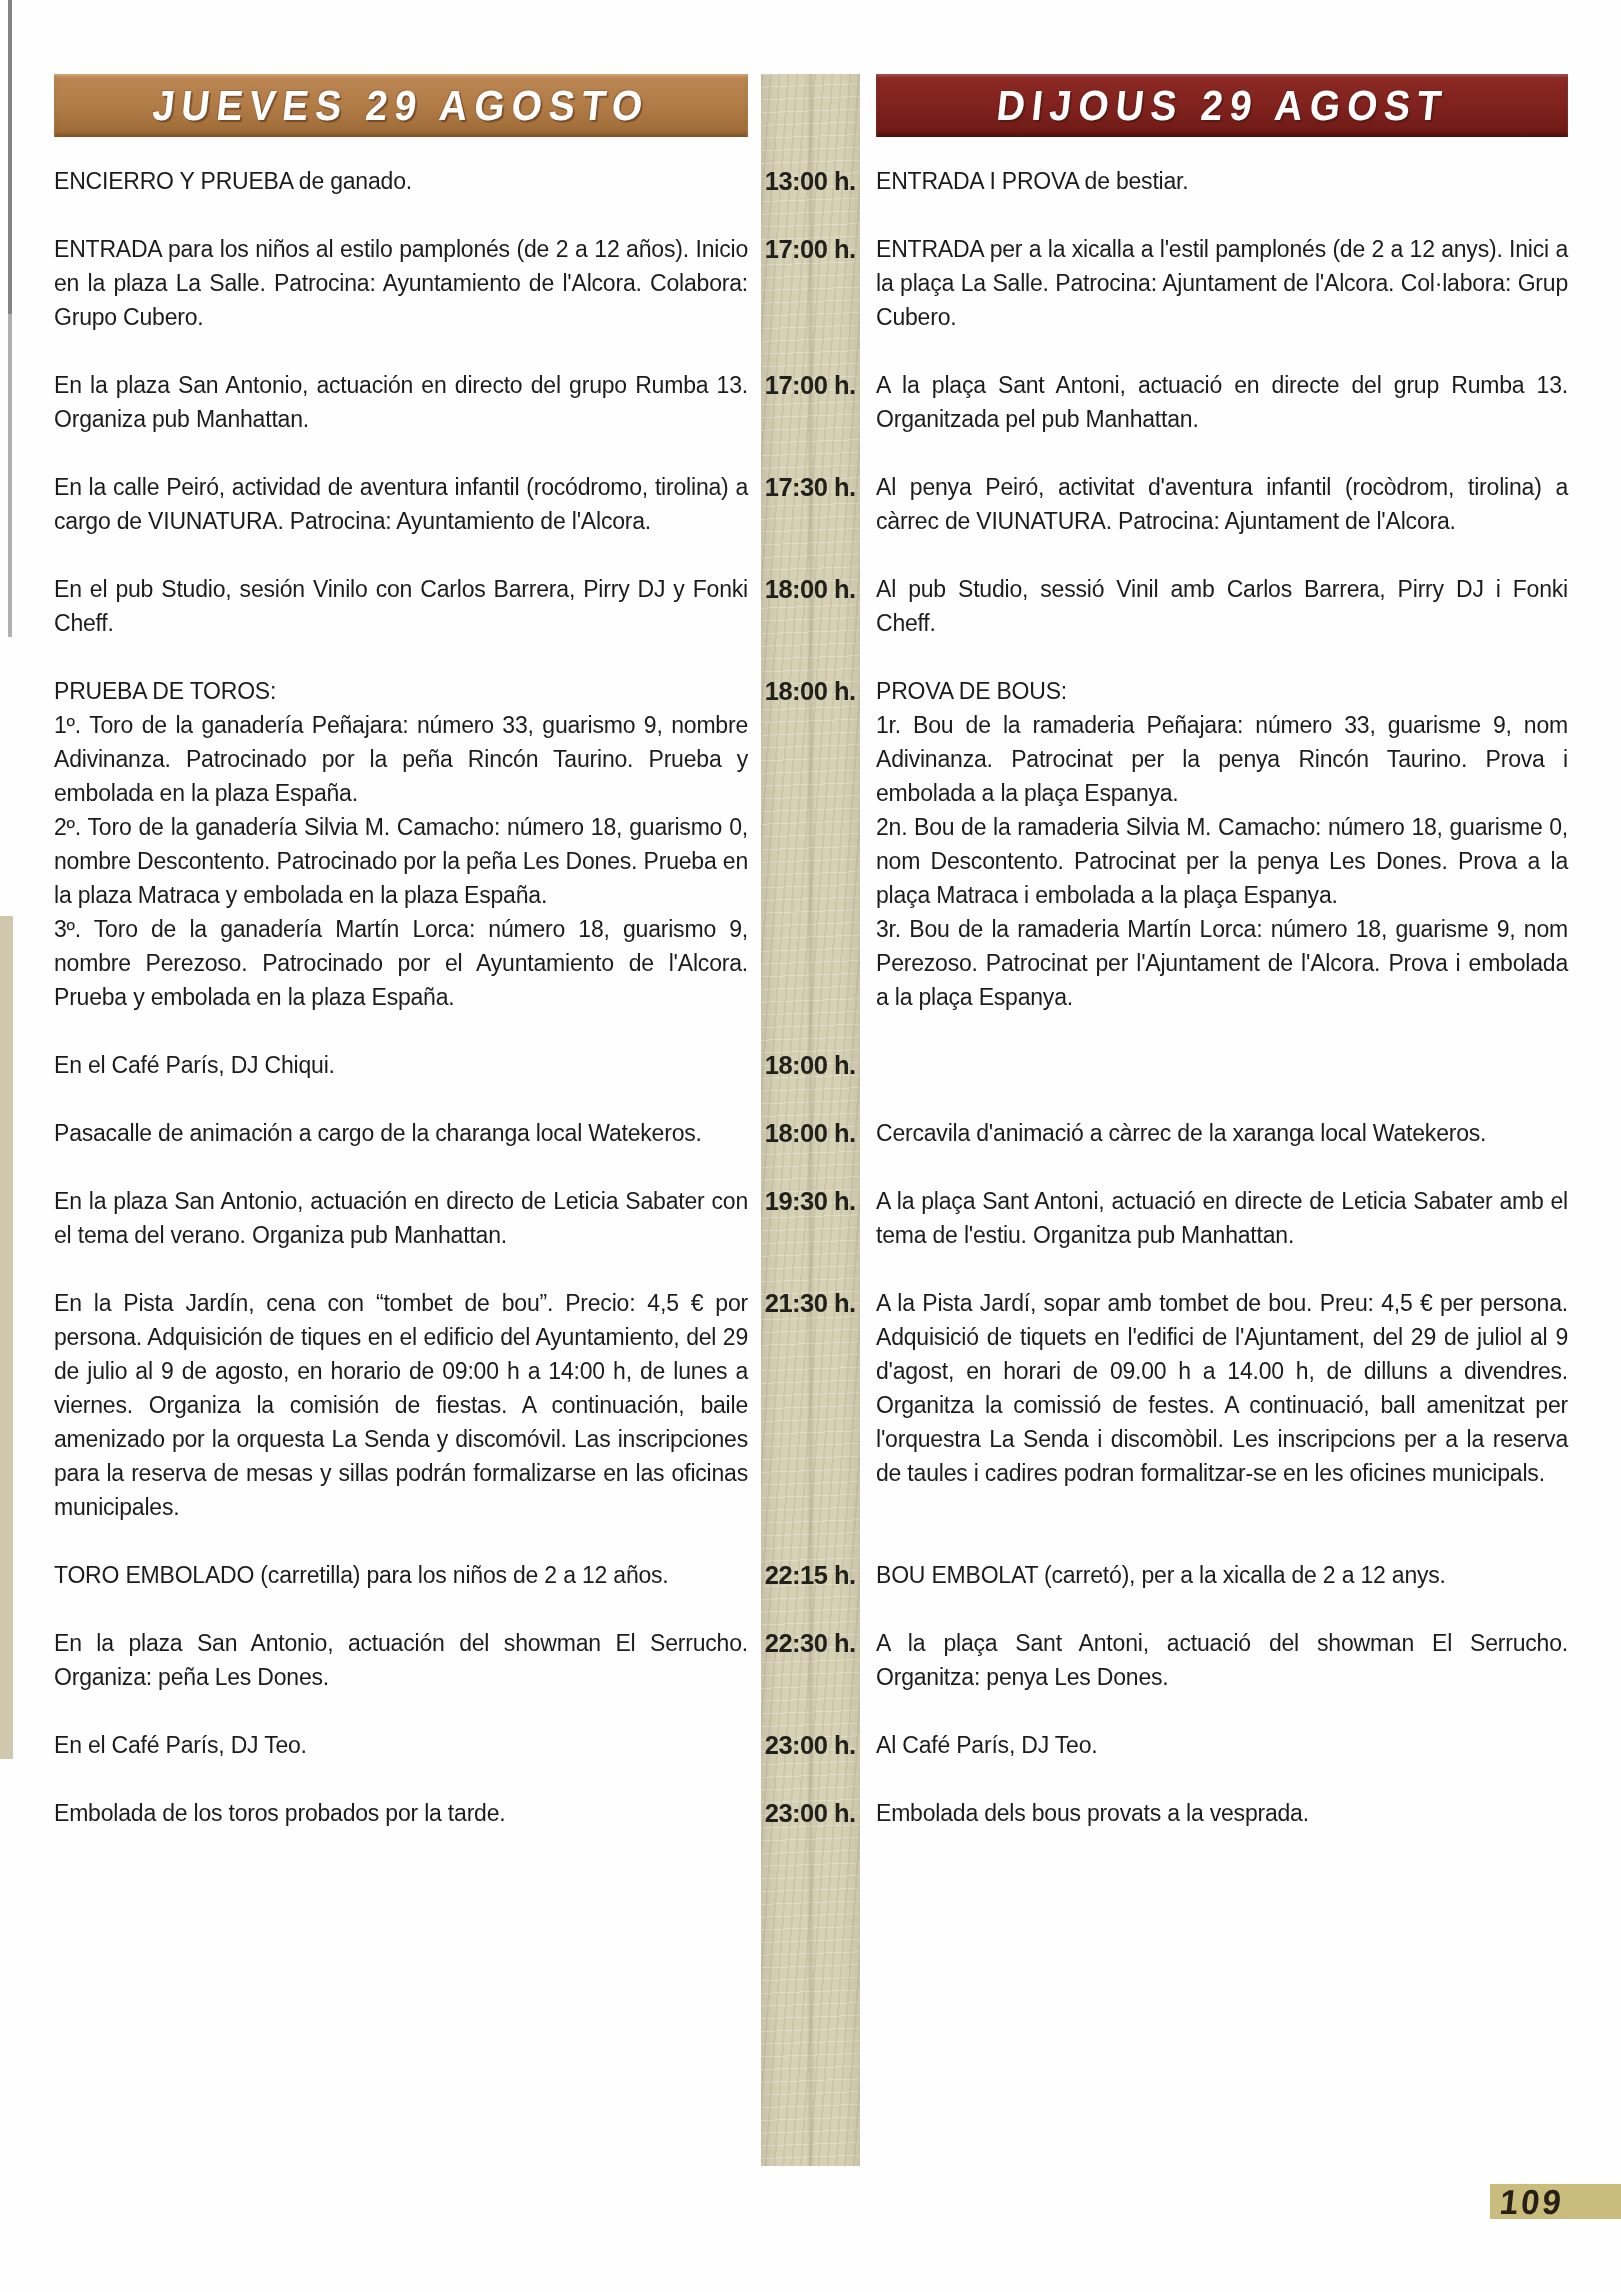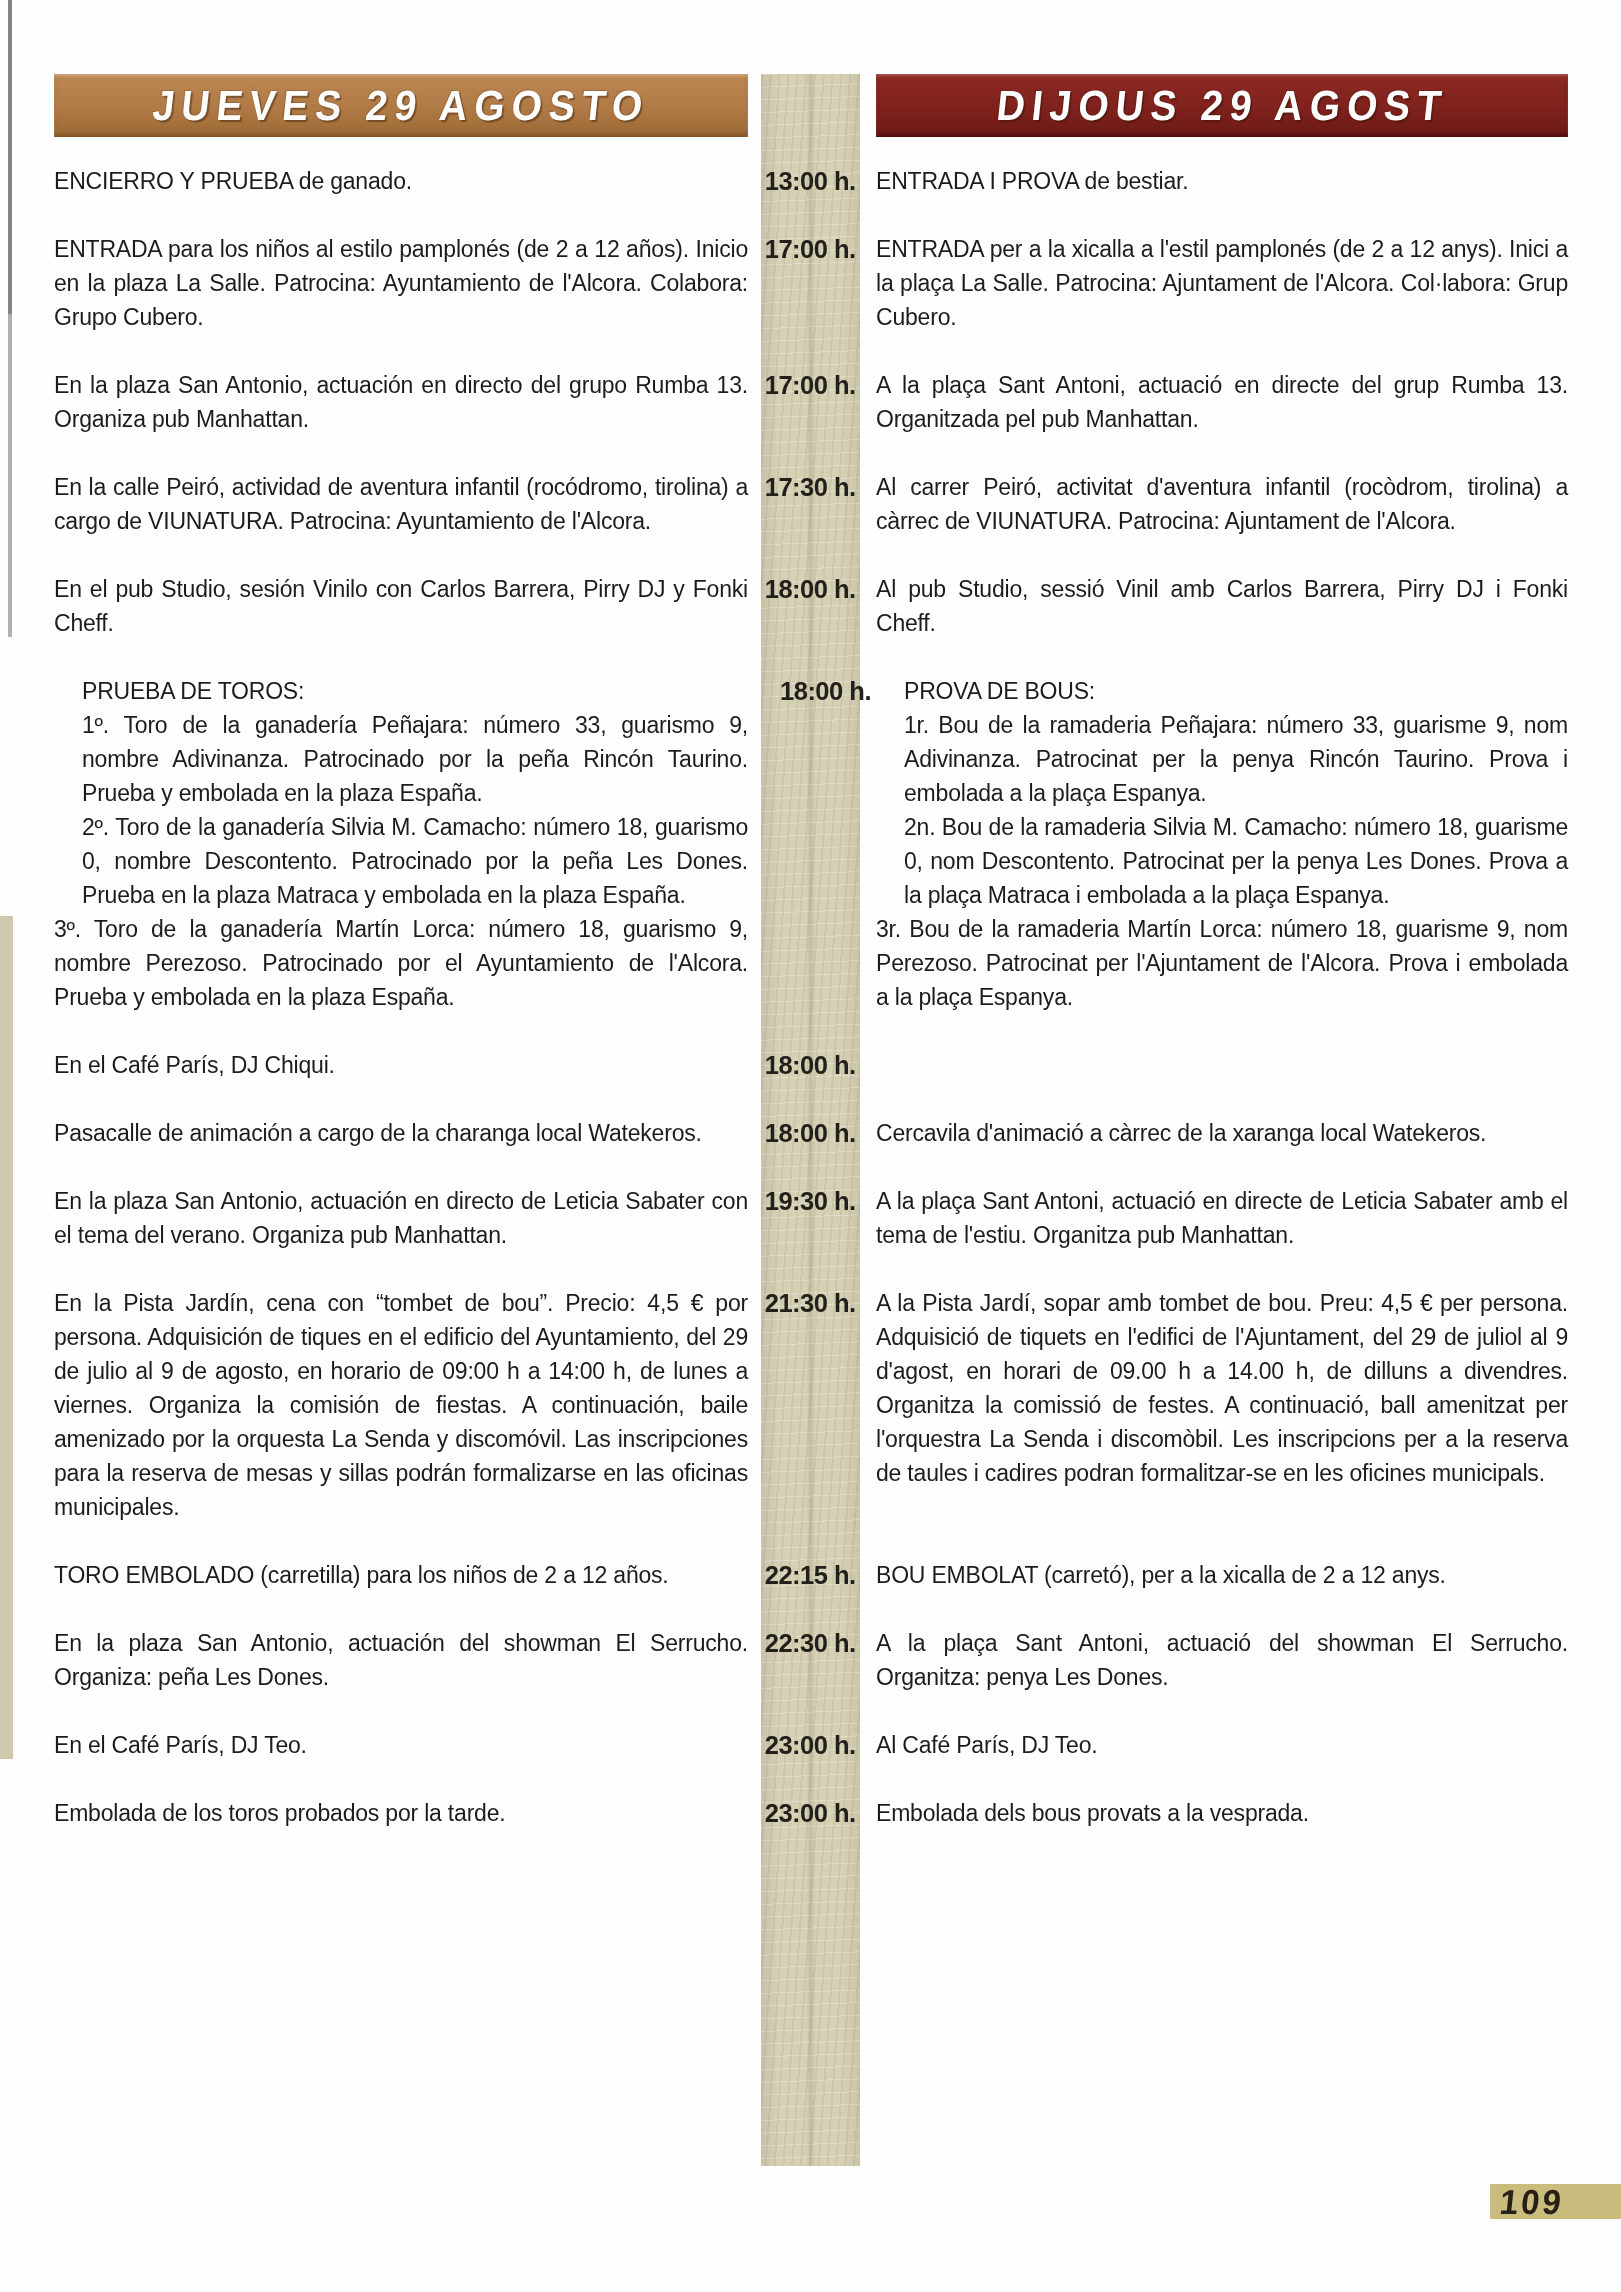--- a/index.html
+++ b/index.html
@@ -62,21 +62,21 @@
   }
   .cell{
     font-size:23px;line-height:34px;
     text-align:justify;
     margin-bottom:34px;
     hyphens:manual;
     letter-spacing:-0.2px;
   }
   .cell.va{grid-column:3;}
   .cell.es{grid-column:1;}
-  .cell.tight{margin-bottom:0;margin-left:28px;}
+  .cell.tight{margin-bottom:0;}
   .timecell{
     grid-column:2;
     width:99px;margin-left:12.7px;box-sizing:border-box;
     font-size:25.5px;font-weight:bold;letter-spacing:-0.5px;
     text-align:center;
     color:#22201a;
     margin-bottom:0;
   }
   .pagenum{
     position:absolute;left:1490px;top:2184px;width:131px;height:35px;
@@ -115,21 +115,21 @@
       <div class="cell timecell">13:00 h.</div>
       <div class="cell va">ENTRADA I PROVA de bestiar.</div>
       <div class="cell es">ENTRADA para los niños al estilo pamplonés (de 2 a 12 años). Inicio en la plaza La Salle. Patrocina: Ayuntamiento de l'Alcora. Colabora: Grupo Cubero.</div>
       <div class="cell timecell">17:00 h.</div>
       <div class="cell va">ENTRADA per a la xicalla a l'estil pamplonés (de 2 a 12 anys). Inici a la plaça La Salle. Patrocina: Ajuntament de l'Alcora. Col·labora: Grup Cubero.</div>
       <div class="cell es">En la plaza San Antonio, actuación en directo del grupo Rumba 13. Organiza pub Manhattan.</div>
       <div class="cell timecell">17:00 h.</div>
       <div class="cell va">A la plaça Sant Antoni, actuació en directe del grup Rumba 13. Organitzada pel pub Manhattan.</div>
       <div class="cell es">En la calle Peiró, actividad de aventura infan­til (rocódromo, tirolina) a cargo de VIUNATURA. Patrocina: Ayuntamiento de l'Alcora.</div>
       <div class="cell timecell">17:30 h.</div>
-      <div class="cell va">Al carrer Peiró, activitat d'aventura infantil (rocò­drom, tirolina) a càrrec de VIUNATURA. Patrocina: Ajuntament de l'Alcora.</div>
+      <div class="cell va">Al penya Peiró, activitat d'aventura infantil (rocò­drom, tirolina) a càrrec de VIUNATURA. Patrocina: Ajuntament de l'Alcora.</div>
       <div class="cell es">En el pub Studio, sesión Vinilo con Carlos Barrera, Pirry DJ y Fonki Cheff.</div>
       <div class="cell timecell">18:00 h.</div>
       <div class="cell va">Al pub Studio, sessió Vinil amb Carlos Barrera, Pirry DJ i Fonki Cheff.</div>
       <div class="cell es tight">PRUEBA DE TOROS:</div>
       <div class="cell timecell tight">18:00 h.</div>
       <div class="cell va tight">PROVA DE BOUS:</div>
       <div class="cell es tight">1º. Toro de la ganadería Peñajara: número 33, guarismo 9, nombre Adivinanza. Patrocinado por la peña Rincón Taurino. Prueba y embolada en la plaza España.</div>
       <div class="cell timecell tight"></div>
       <div class="cell va tight">1r. Bou de la ramaderia Peñajara: número 33, guarisme 9, nom Adivinanza. Patrocinat per la penya Rincón Taurino. Prova i embolada a la plaça Espanya.</div>
       <div class="cell es tight">2º. Toro de la ganadería Silvia M. Camacho: número 18, guarismo 0, nombre Descontento. Patrocinado por la peña Les Dones. Prueba en la plaza Matraca y embolada en la plaza España.</div>

